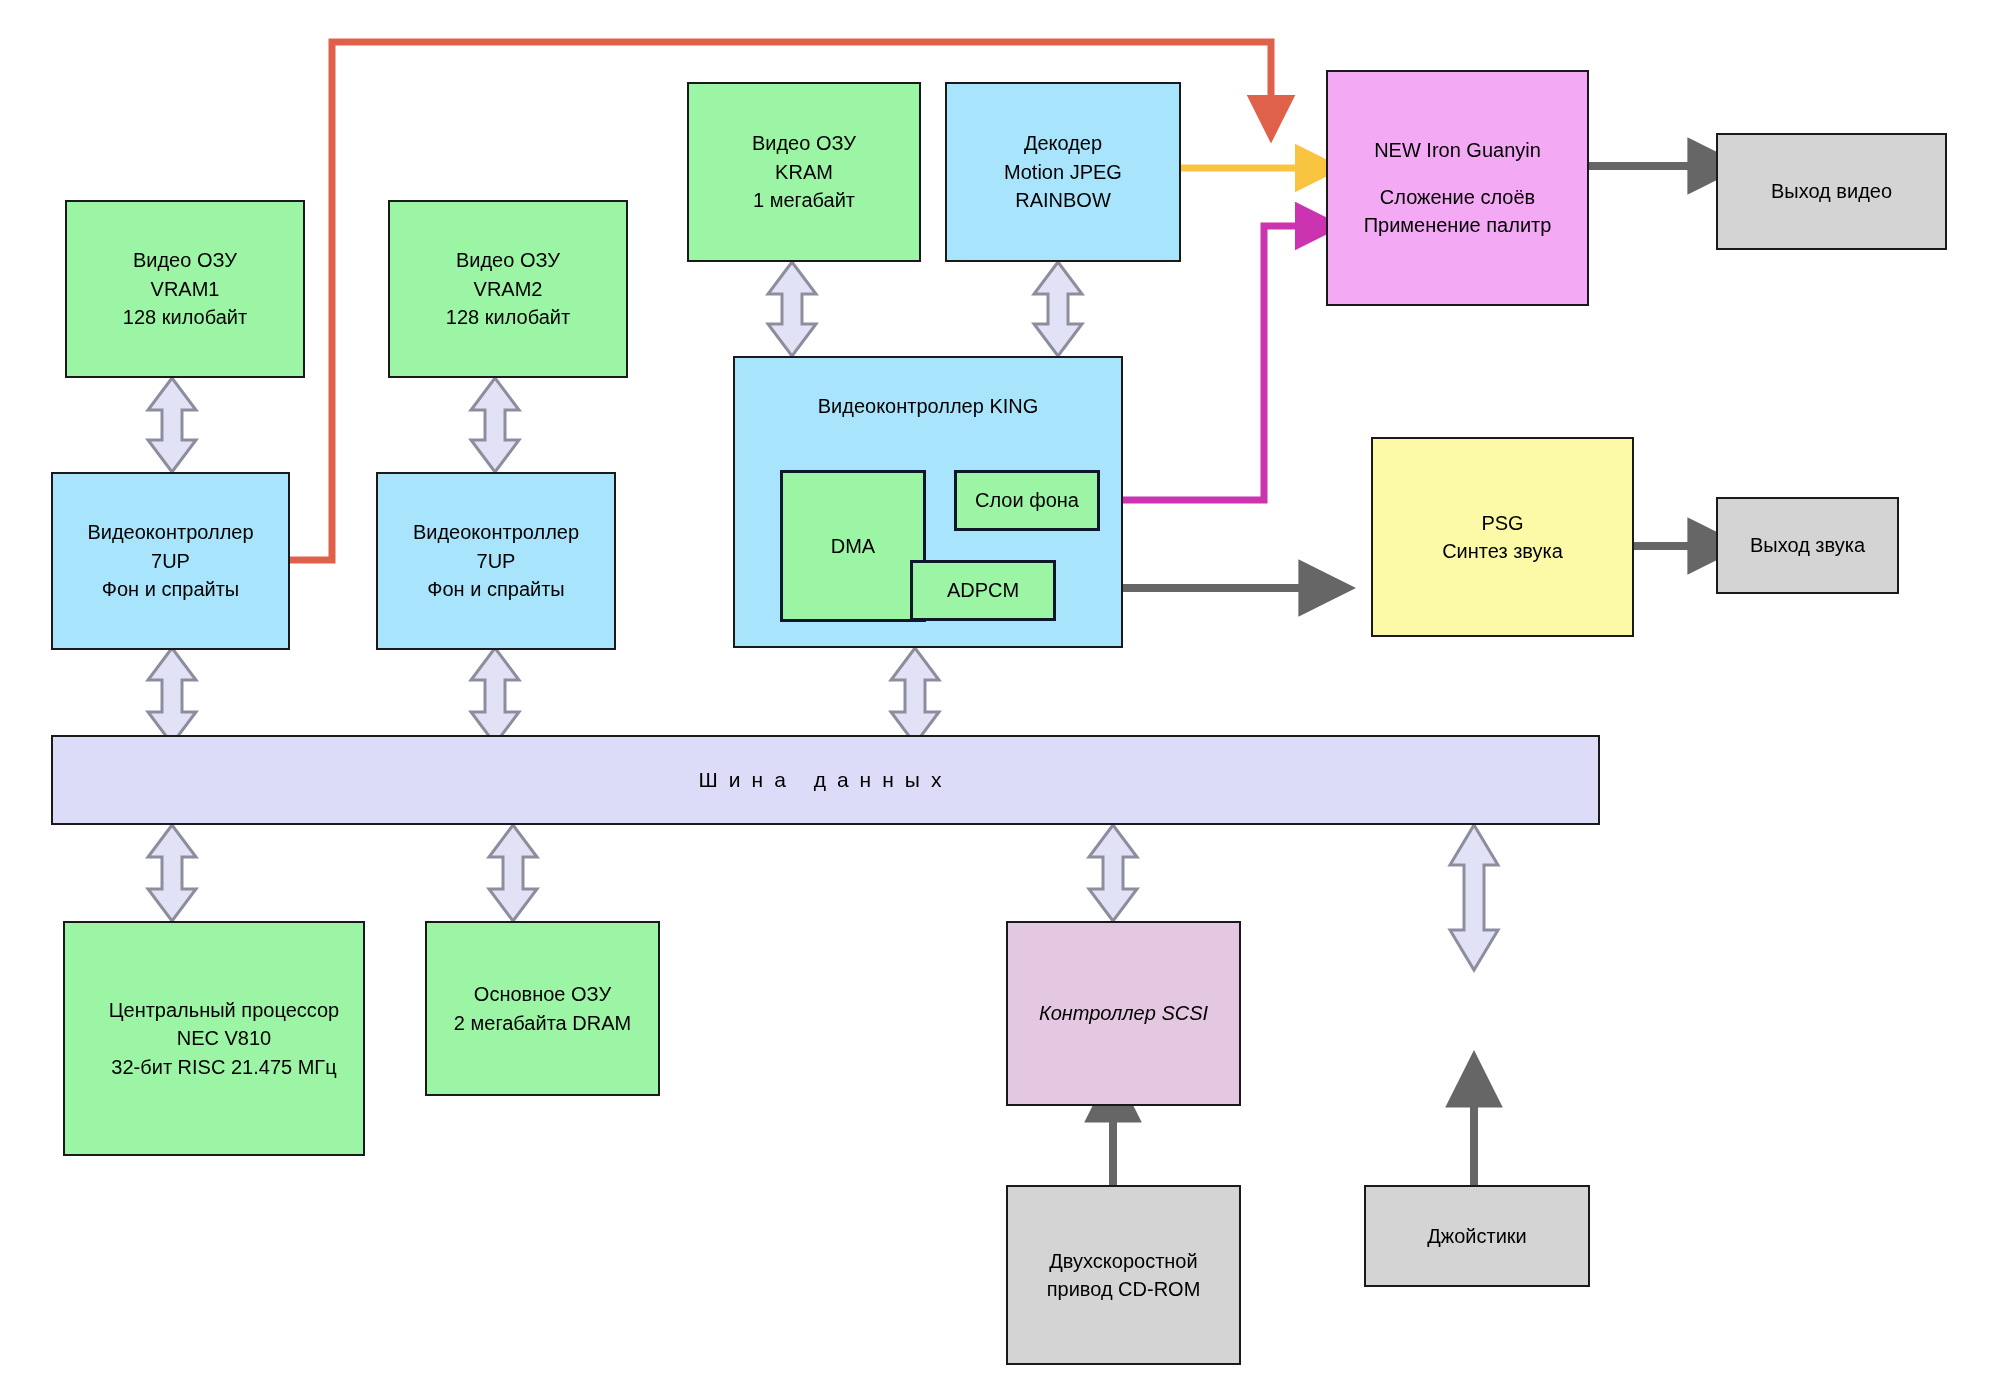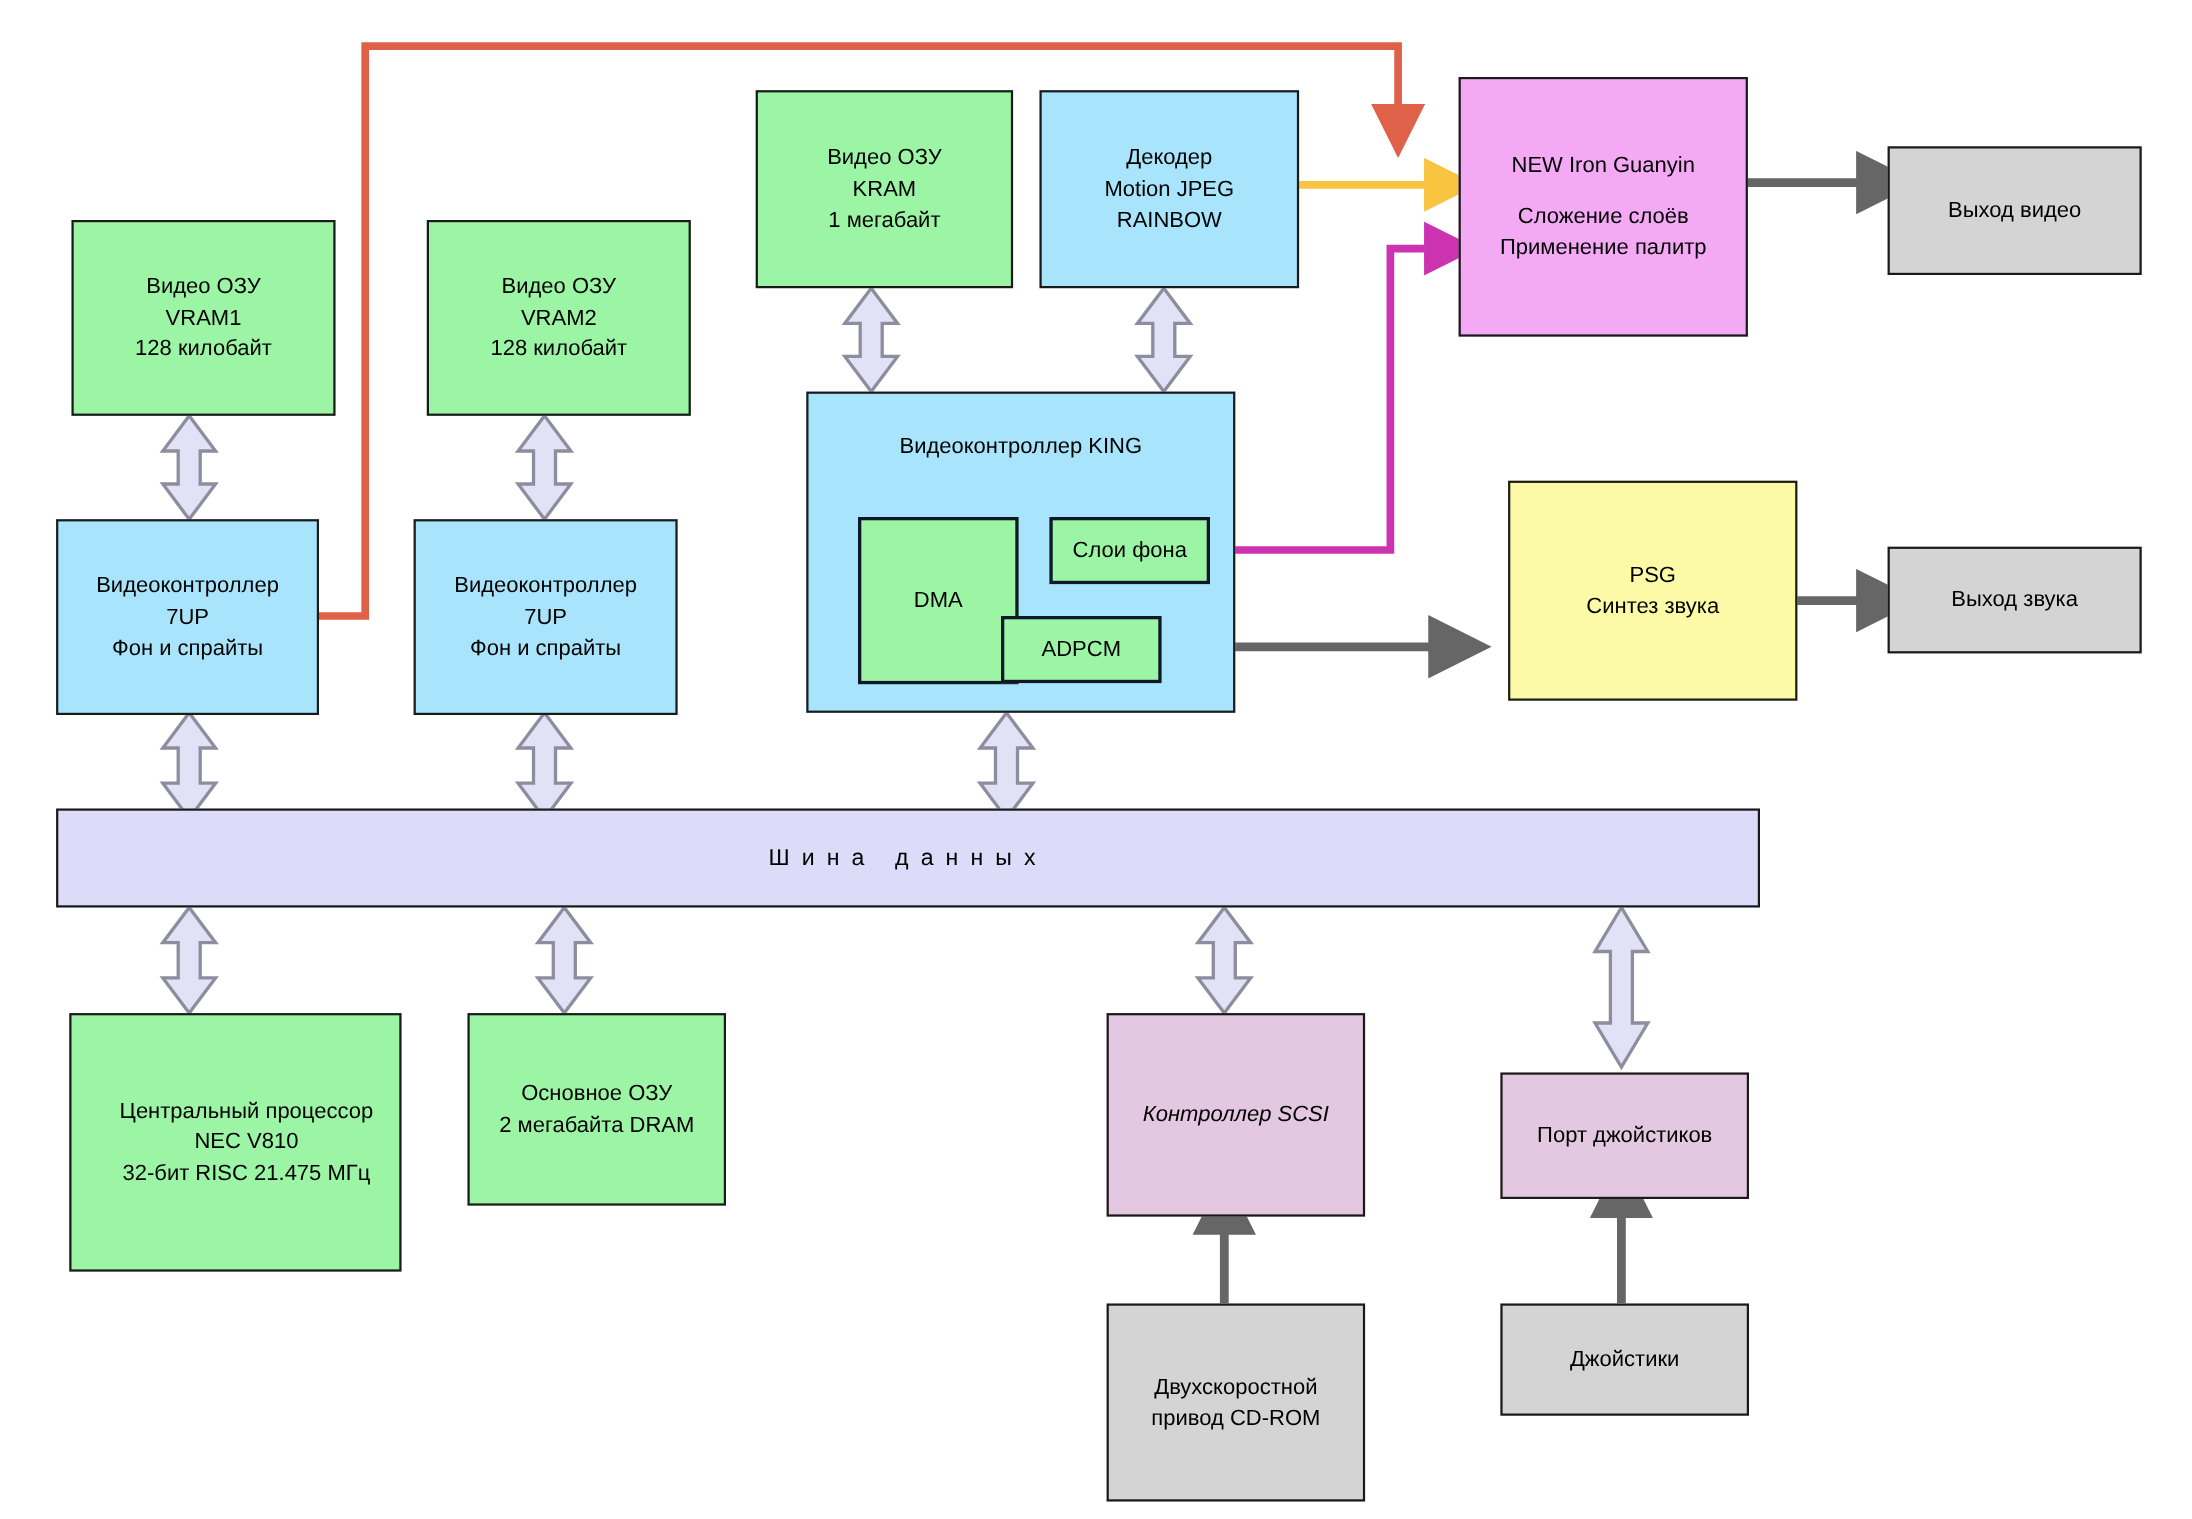--- a/index.html
+++ b/index.html
@@ -157,21 +157,21 @@
 
   <div class="node grey" style="left:1716px;top:133px;width:231px;height:117px;">
     <span class="ln">Выход видео</span>
   </div>
 
   <div class="node yellow" style="left:1371px;top:437px;width:263px;height:200px;">
     <span class="ln">PSG</span>
     <span class="ln">Синтез звука</span>
   </div>
 
-  <div class="node grey" style="left:1716px;top:497px;width:231px;height:97px;justify-content:center;">
+  <div class="node grey" style="left:1716px;top:497px;width:183px;height:97px;justify-content:center;">
     <span class="ln">Выход звука</span>
   </div>
 
   <div class="node bus" style="left:51px;top:735px;width:1549px;height:90px;">
     <span class="ln bus-label">Шина данных</span>
   </div>
 
   <div class="node green" style="left:51px;top:921px;width:302px;height:235px;padding-left:20px;">
     <span class="ln">Центральный процессор</span>
     <span class="ln">NEC V810</span>
@@ -185,21 +185,18 @@
 
   <div class="node mauve" style="left:1006px;top:921px;width:235px;height:185px;font-style:italic;">
     <span class="ln">Контроллер SCSI</span>
   </div>
 
   <div class="node grey" style="left:1006px;top:1185px;width:235px;height:180px;">
     <span class="ln">Двухскоростной</span>
     <span class="ln">привод CD-ROM</span>
   </div>
 
-  <div class="node mauve" style="left:1364px;top:975px;width:226px;height:115px;">
-    <span class="ln">Порт джойстиков</span>
-  </div>
 
   <div class="node grey" style="left:1364px;top:1185px;width:226px;height:102px;">
     <span class="ln">Джойстики</span>
   </div>
 
 </div>
 
 </body></html>

